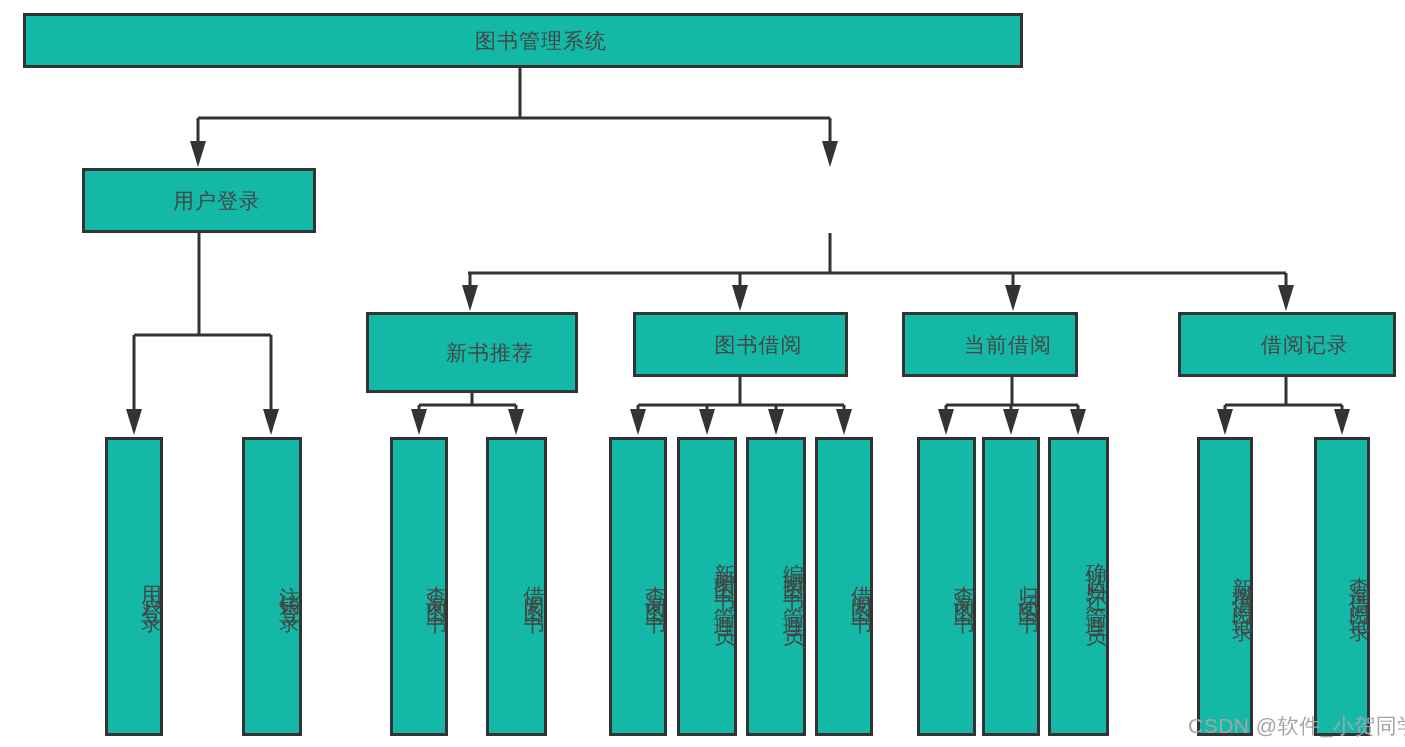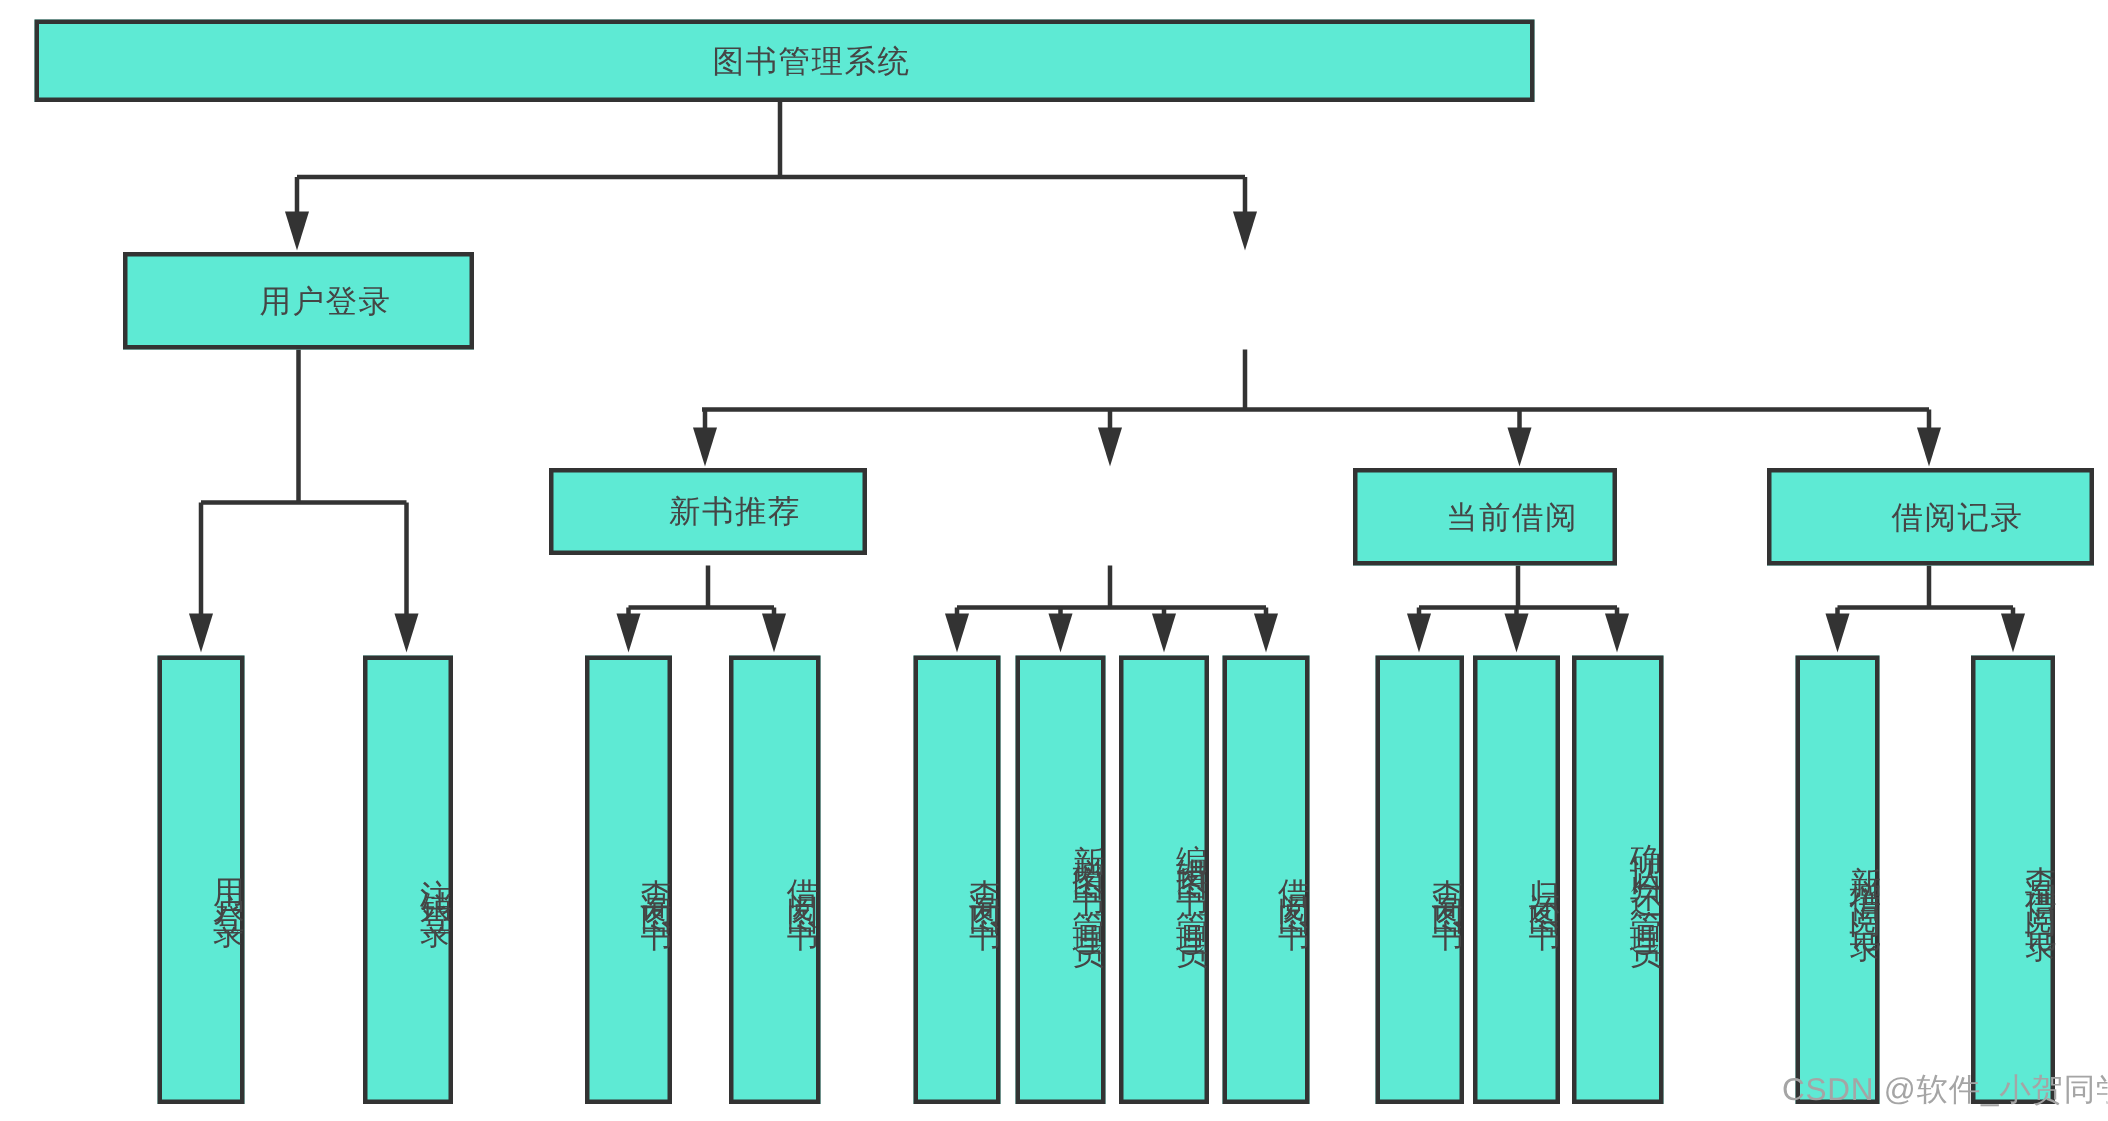--- a/index.html
+++ b/index.html
@@ -15,21 +15,21 @@
     background: #ffffff;
   }
   svg.connectors {
     position: absolute; left: 0; top: 0;
     width: 1405px; height: 747px;
     z-index: 1;
   }
   .node {
     position: absolute;
     box-sizing: border-box;
-    background: #5eead4;
+    background: #14b8a6;
     border: 3px solid #333333;
     color: #454545;
     display: flex;
     align-items: center;
     justify-content: center;
     z-index: 2;
     padding-left: 36px;
   }
   .node.h {
     font-size: 21px;
@@ -40,21 +40,21 @@
     writing-mode: vertical-rl;
     font-size: 21px;
     letter-spacing: 9px;
     line-height: 1;
     text-align: center;
   }
   
   #root-box   { left: 23px;  top: 13px;  width: 1000px; height: 55px; }
   #l2-login   { left: 82px;  top: 168px; width: 234px;  height: 65px; }
   #l2-mgmt    { left: 712px; top: 168px; width: 235px;  height: 65px; }
-  #l3-newbook { left: 366px; top: 312px; width: 212px;  height: 58px; }
+  #l3-newbook { left: 366px; top: 312px; width: 212px;  height: 81px; }
   #l3-borrow  { left: 633px; top: 312px; width: 215px;  height: 65px; }
   #l3-current { left: 902px; top: 312px; width: 176px;  height: 65px; text-align: center; }
   #l3-records { left: 1178px;top: 312px; width: 218px;  height: 65px; }
   
   .leaf { top: 437px; height: 299px; }
   #leaf-a1 { left: 105px;  width: 58px; }
   #leaf-a2 { left: 242px;  width: 60px; }
   #leaf-b1 { left: 390px;  width: 58px; }
   #leaf-b2 { left: 486px;  width: 61px; }
   #leaf-c1 { left: 609px;  width: 58px; }
@@ -119,20 +119,21 @@
       <polygon points="1217,409 1233,409 1225,435"></polygon>
       <polygon points="1334,409 1350,409 1342,435"></polygon>
     </g>
   </svg>
 
   <div class="node h" id="root-box">图书管理系统</div>
 
   <div class="node h" id="l2-login">用户登录</div>
 
   <div class="node h" id="l3-newbook">新书推荐</div>
+  <div class="node h" id="l3-borrow">图书借阅</div>
   <div class="node h" id="l3-current">当前借阅</div>
   <div class="node h" id="l3-records">借阅记录</div>
 
   <div class="node v leaf" id="leaf-a1">用户登录</div>
   <div class="node v leaf" id="leaf-a2">注销登录</div>
 
   <div class="node v leaf" id="leaf-b1">查询图书</div>
   <div class="node v leaf" id="leaf-b2">借阅图书</div>
 
   <div class="node v leaf" id="leaf-c1">查询图书</div>

